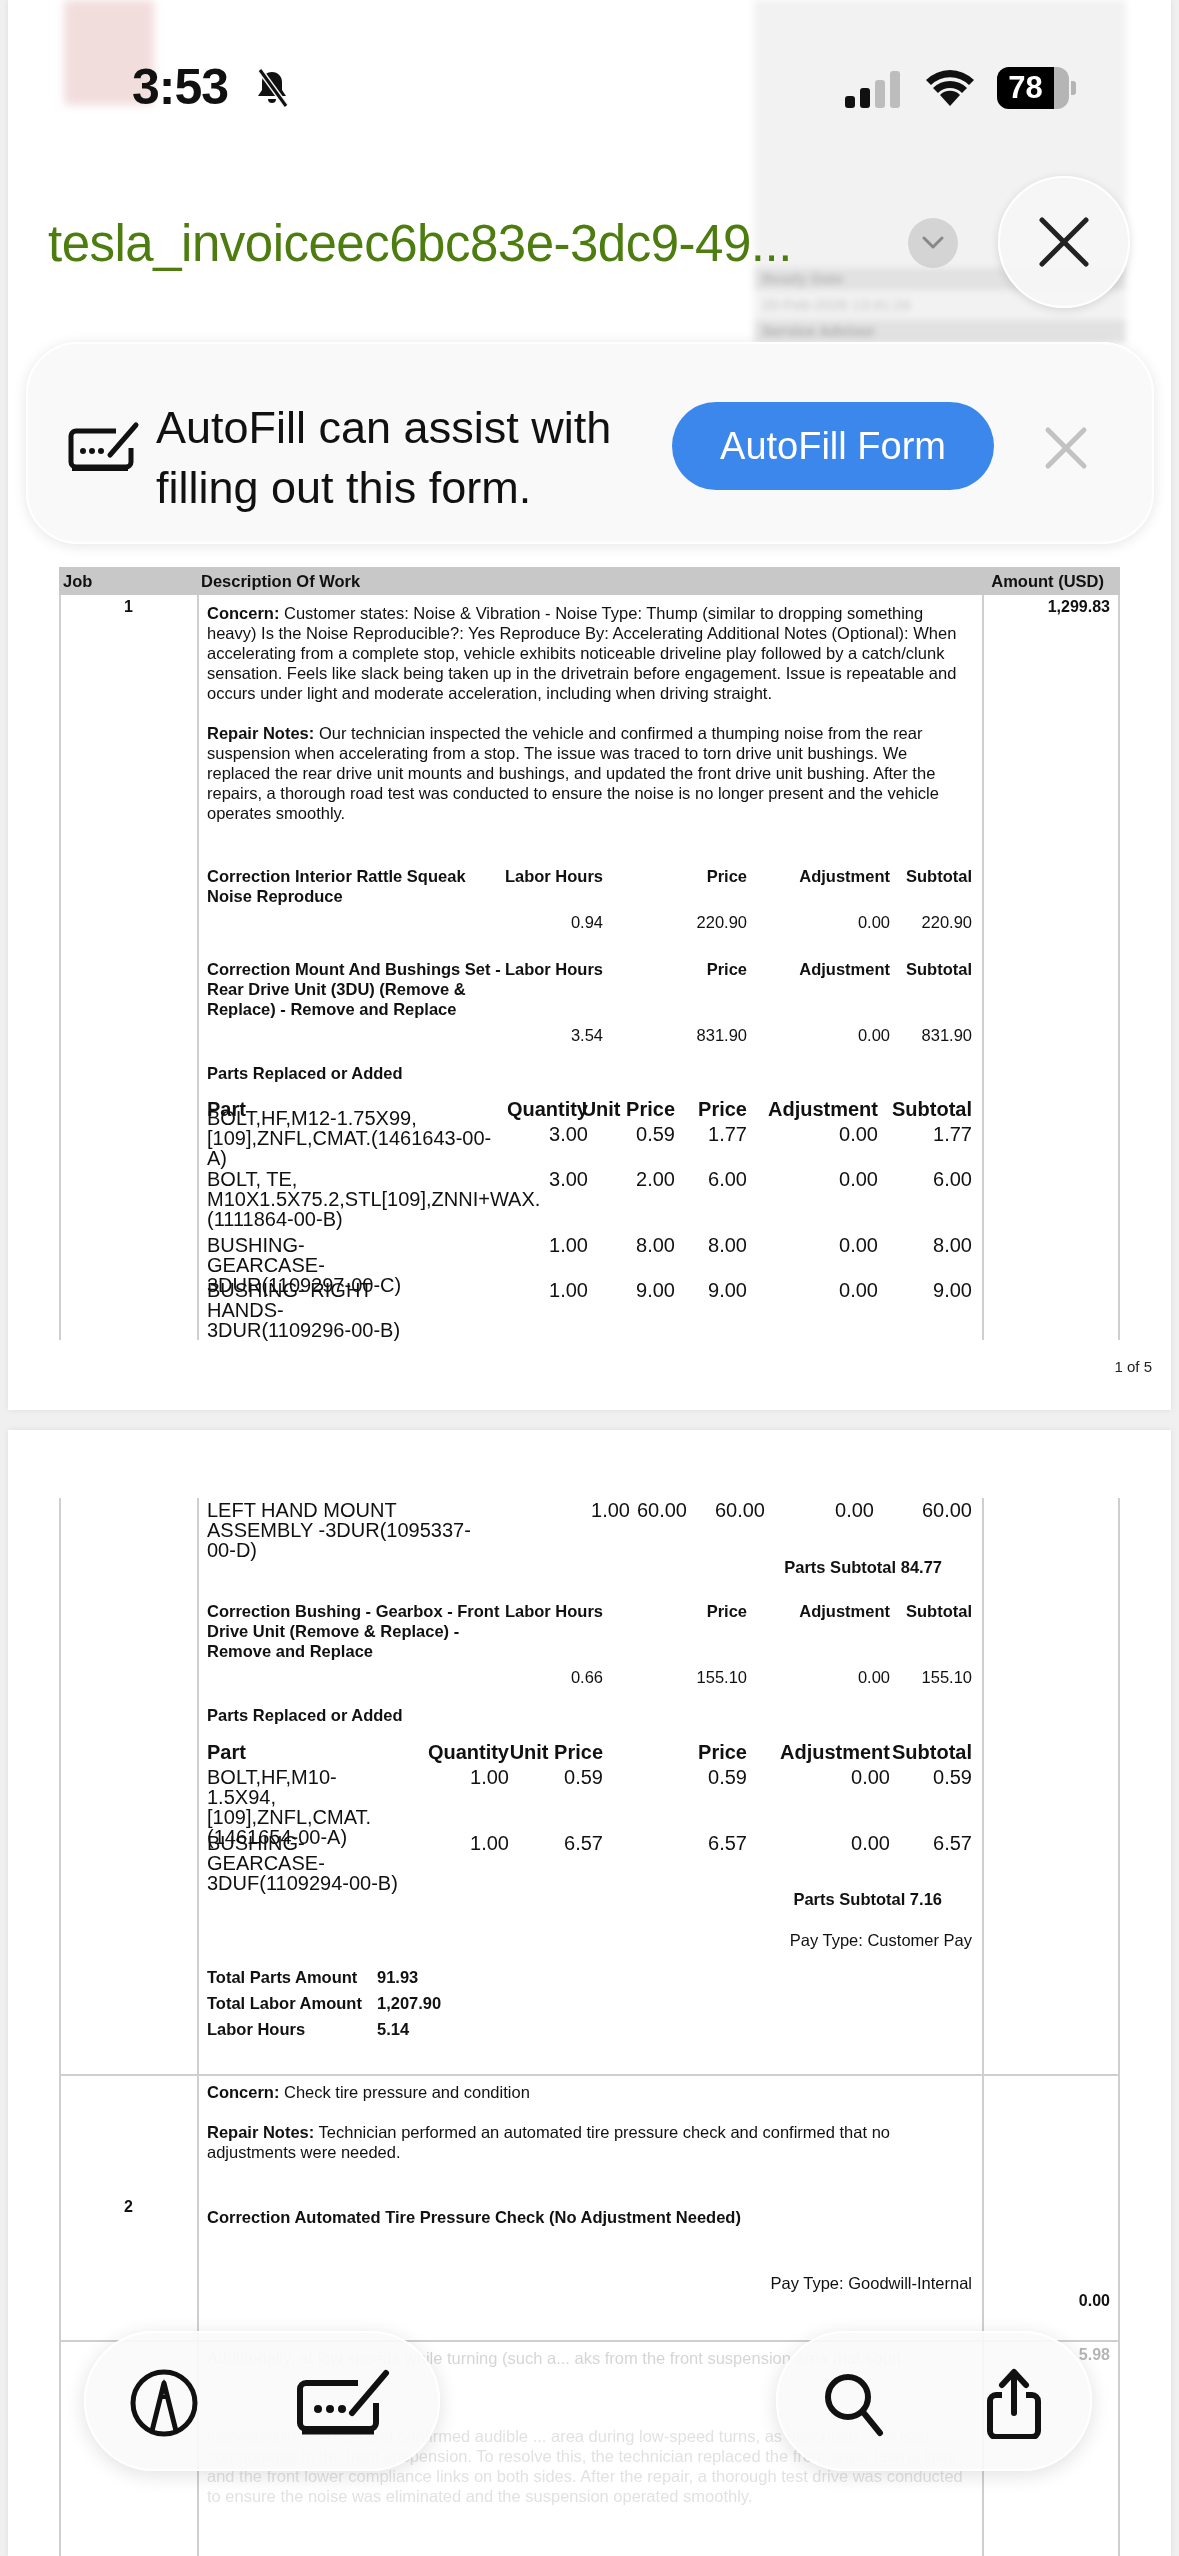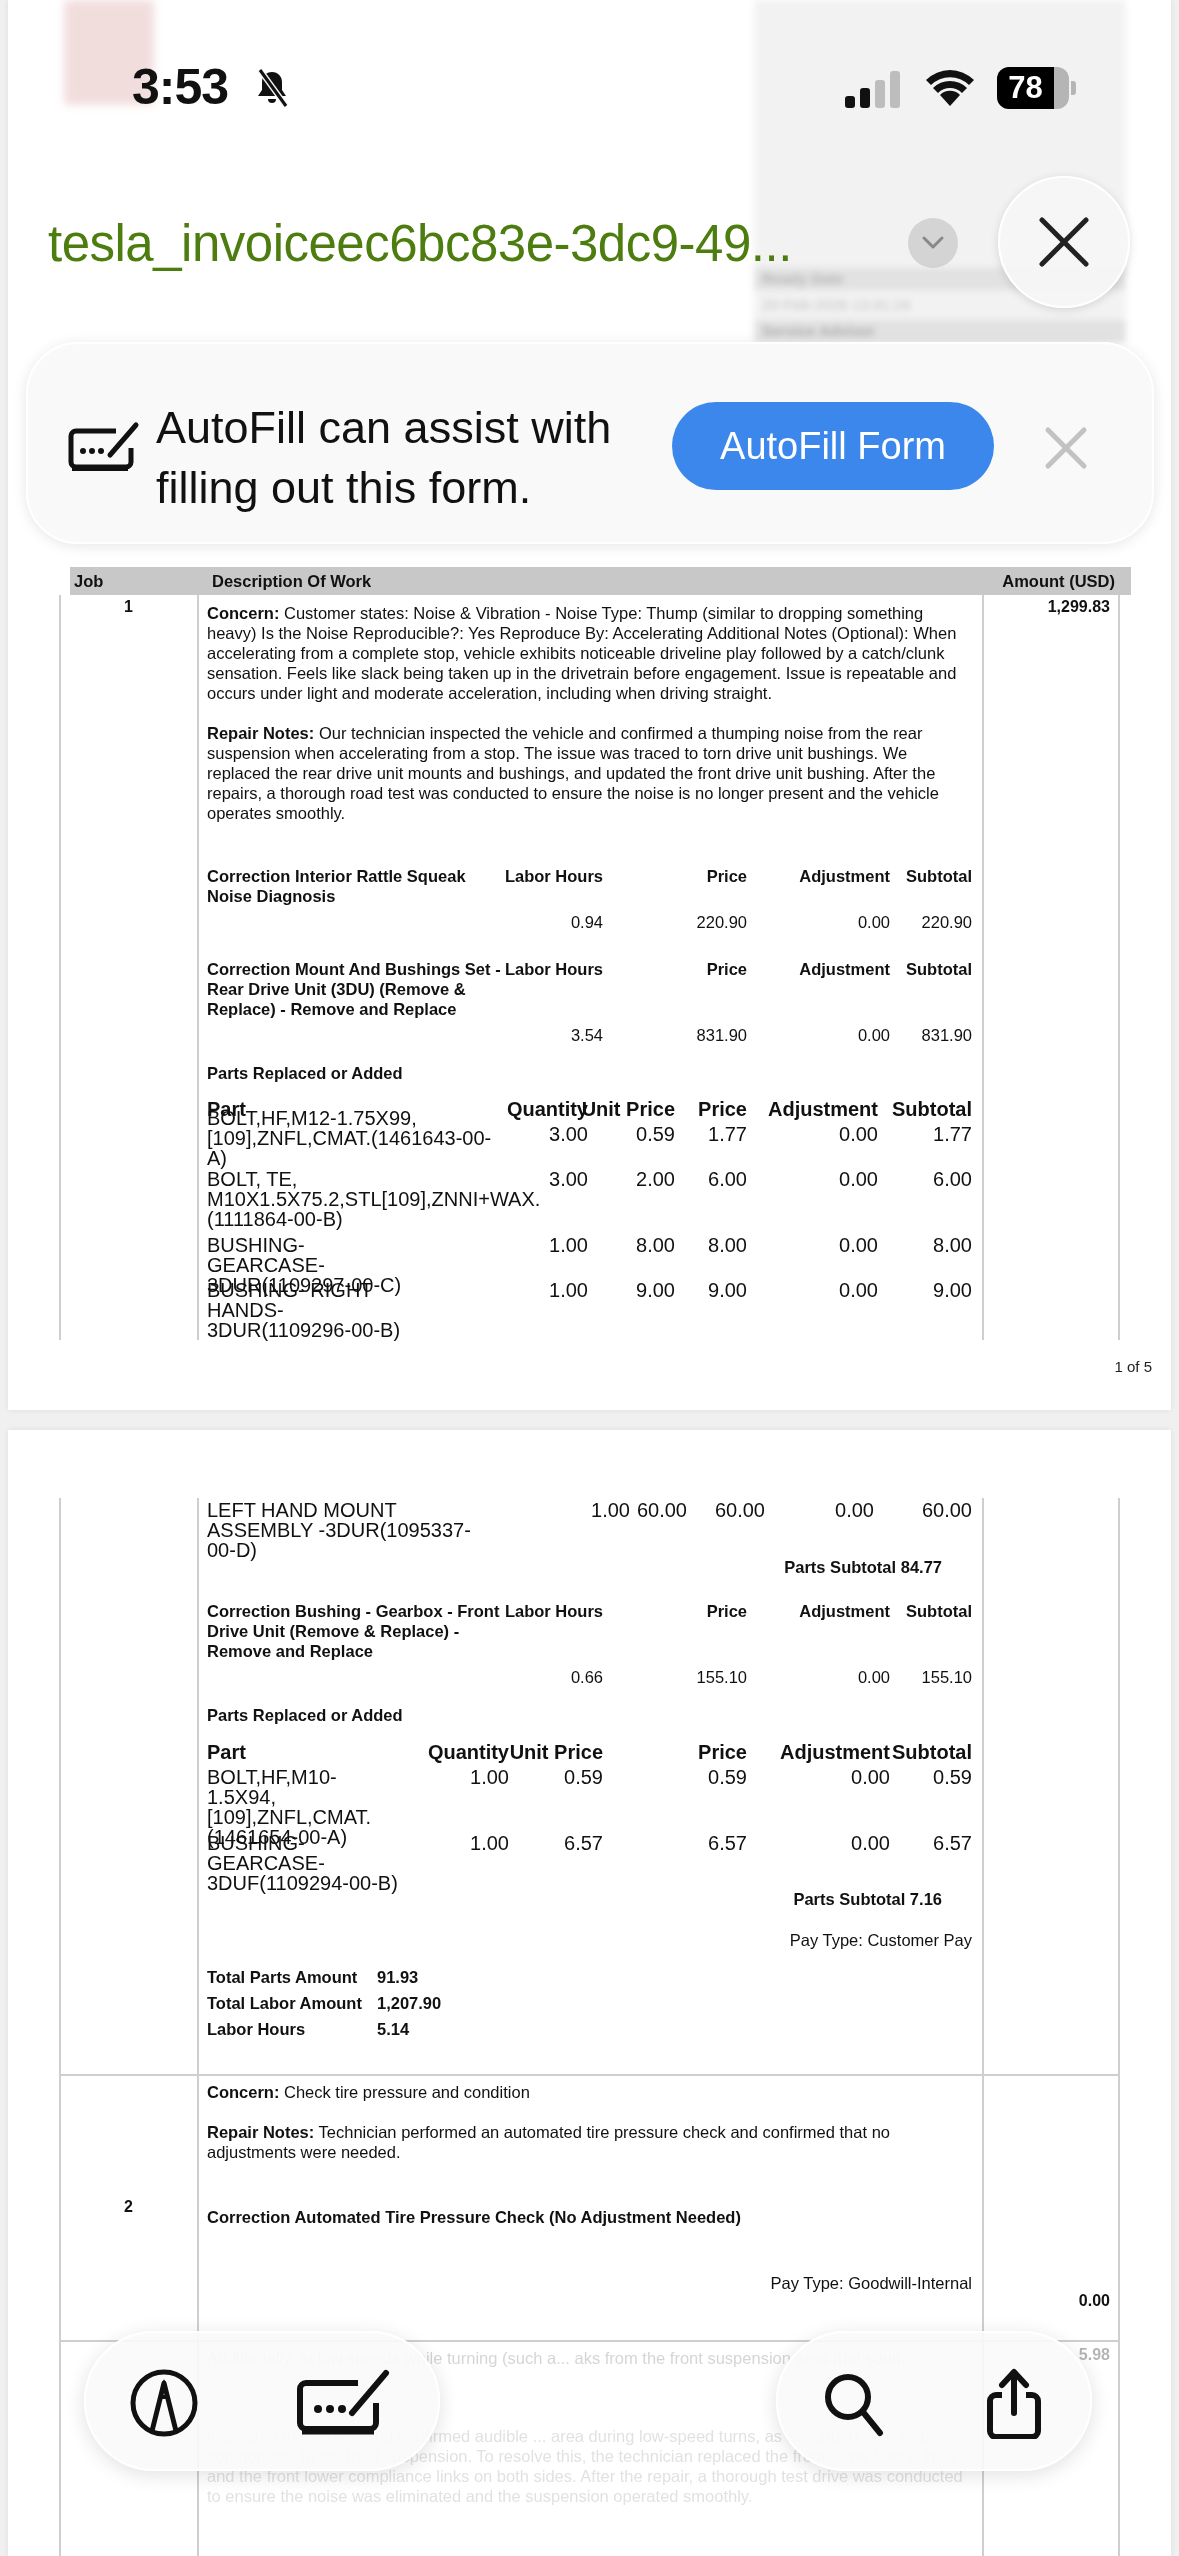--- a/index.html
+++ b/index.html
@@ -11,21 +11,21 @@
   .page { position: absolute; left: 8px; width: 1163px; background: #fff; box-shadow: 0 0 6px rgba(0,0,0,0.08); }
   .page1 { top: 0; height: 1410px; }
   .page2 { top: 1430px; height: 1126px; }
 
   
   .ghost { position: absolute; filter: blur(4px); opacity: .55; }
   .ghost-logo { left: 56px; top: 0; width: 90px; height: 105px; background: #e8c2c2; border-radius: 4px; }
   .ghost-info { position:absolute; left: 746px; top: 0; width: 372px; height: 340px; background: #eaeaea; }
   .ghost-info .row { position: absolute; left: 8px; font-size: 15px; color: #9a9a9a; }
   .ghost-info .bar { position:absolute; left:0; width: 372px; height: 22px; background: #cfcfcf; }
-  .thead { position: absolute; top: 567px; height: 28px; background: #c8c8c8; left: 70px; width: 1061px; font-weight: bold; font-size: 16.5px; }
+  .thead { position: absolute; top: 567px; height: 28px; background: #c8c8c8; left: 59px; width: 1061px; font-weight: bold; font-size: 16.5px; }
   .thead span { position: absolute; top: 5px; }
   .vline { position: absolute; width: 2px; background: #cfcfcf; }
   .hline { position: absolute; height: 2px; background: #cfcfcf; }
 
   .job-num { position: absolute; font-weight: bold; text-align: center; width: 139px; }
   .job-amt { position: absolute; font-weight: bold; text-align: right; }
   .para { position: absolute; left: 207px; width: 765px; font-size: 16.5px; line-height: 20px; }
   .para b { font-weight: bold; }
   .corr { position: absolute; left: 207px; width: 765px; font-size: 16.5px; line-height: 20px; }
   .corr .title { position: absolute; left: 0; width: 305px; font-weight: bold; }
@@ -114,21 +114,21 @@
 <div class="para" style="top:603px;">
   <b>Concern:</b>
   <span>Customer states: Noise &amp; Vibration - Noise Type: Thump (similar to dropping something heavy) Is the Noise Reproducible?: Yes Reproduce By: Accelerating Additional Notes (Optional): When accelerating from a complete stop, vehicle exhibits noticeable driveline play followed by a catch/clunk sensation. Feels like slack being taken up in the drivetrain before engagement. Issue is repeatable and occurs under light and moderate acceleration, including when driving straight.</span>
 </div>
 <div class="para" style="top:723px;">
   <b>Repair Notes:</b>
   <span>Our technician inspected the vehicle and confirmed a thumping noise from the rear suspension when accelerating from a stop. The issue was traced to torn drive unit bushings. We replaced the rear drive unit mounts and bushings, and updated the front drive unit bushing. After the repairs, a thorough road test was conducted to ensure the noise is no longer present and the vehicle operates smoothly.</span>
 </div>
 
 <div class="corr" style="top:866px;height:70px;">
-  <div class="title" style="top:0;">Correction Interior Rattle Squeak Noise Diagnosis</div>
+  <div class="title" style="top:0;">Correction Interior Rattle Squeak Noise Reproduce</div>
   <div class="h" style="right:369px;top:0;">Labor Hours</div>
   <div class="h" style="right:225px;top:0;">Price</div>
   <div class="h" style="right:82px;top:0;">Adjustment</div>
   <div class="h" style="right:0;top:0;">Subtotal</div>
   <div class="v" style="right:369px;top:46px;">0.94</div>
   <div class="v" style="right:225px;top:46px;">220.90</div>
   <div class="v" style="right:82px;top:46px;">0.00</div>
   <div class="v" style="right:0;top:46px;">220.90</div>
 </div>
 

